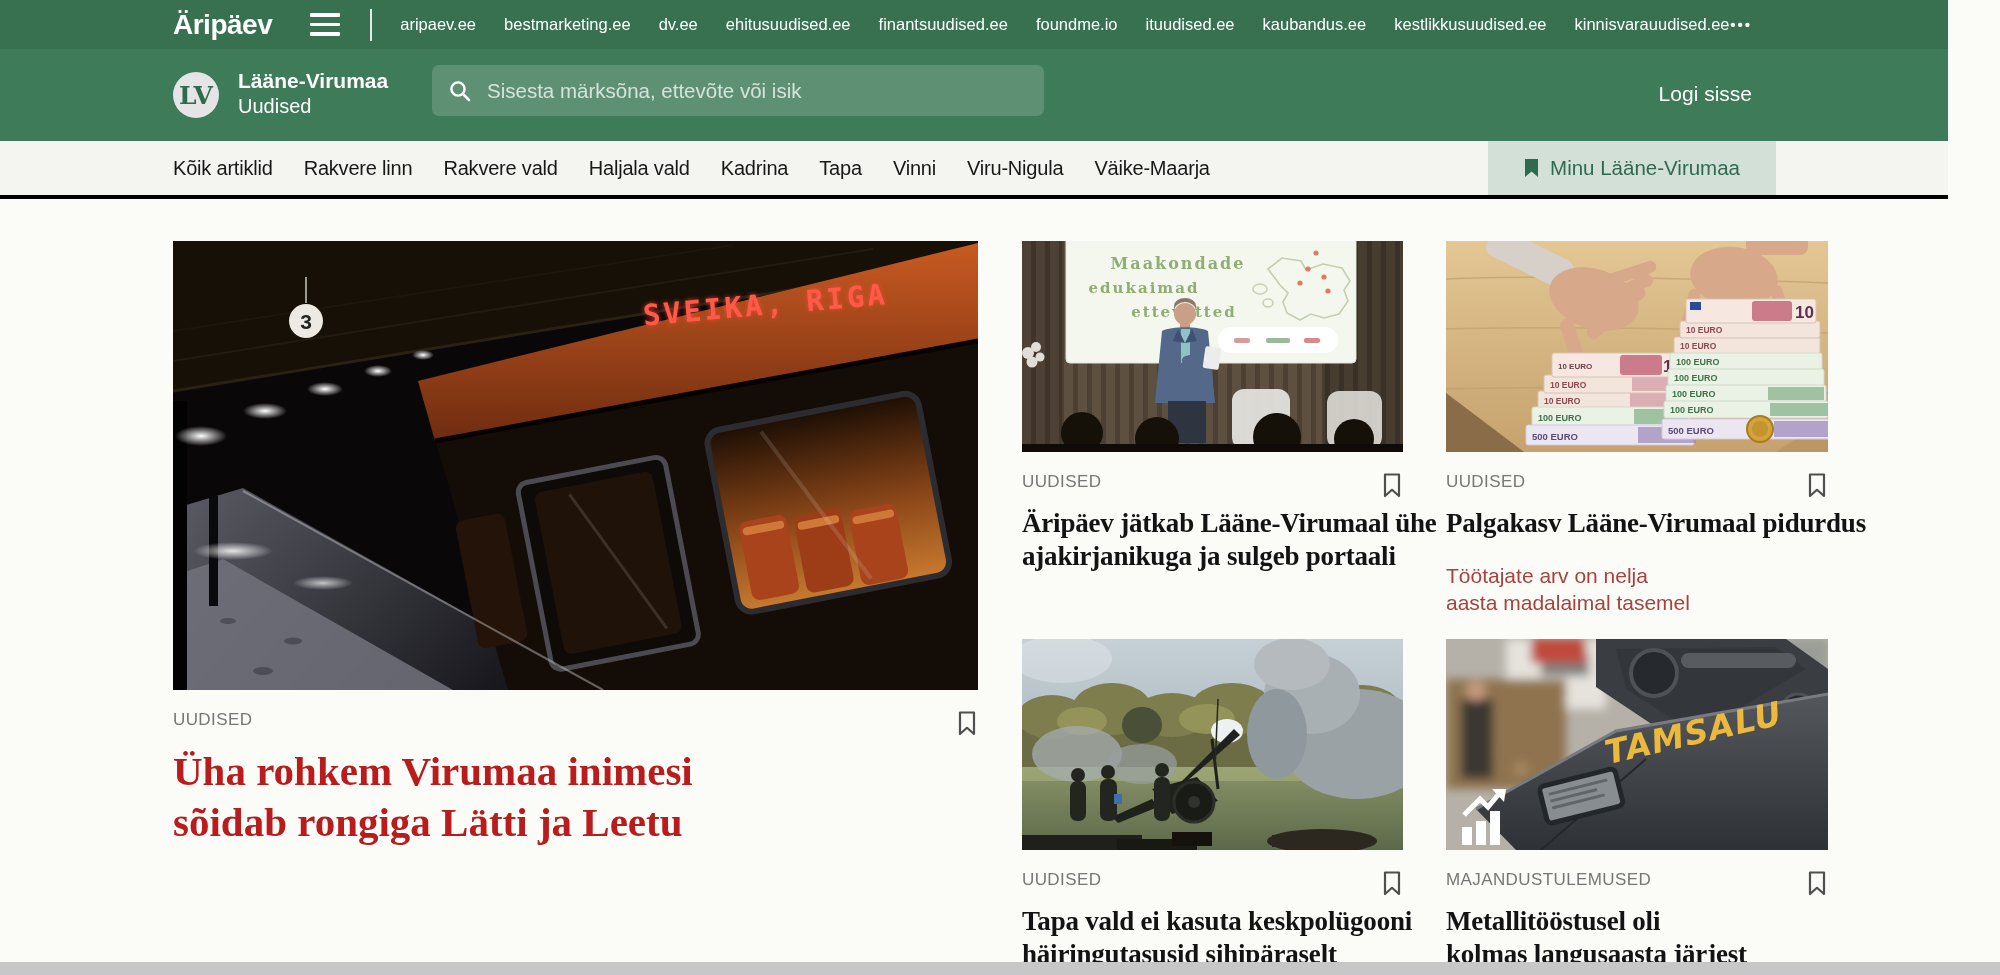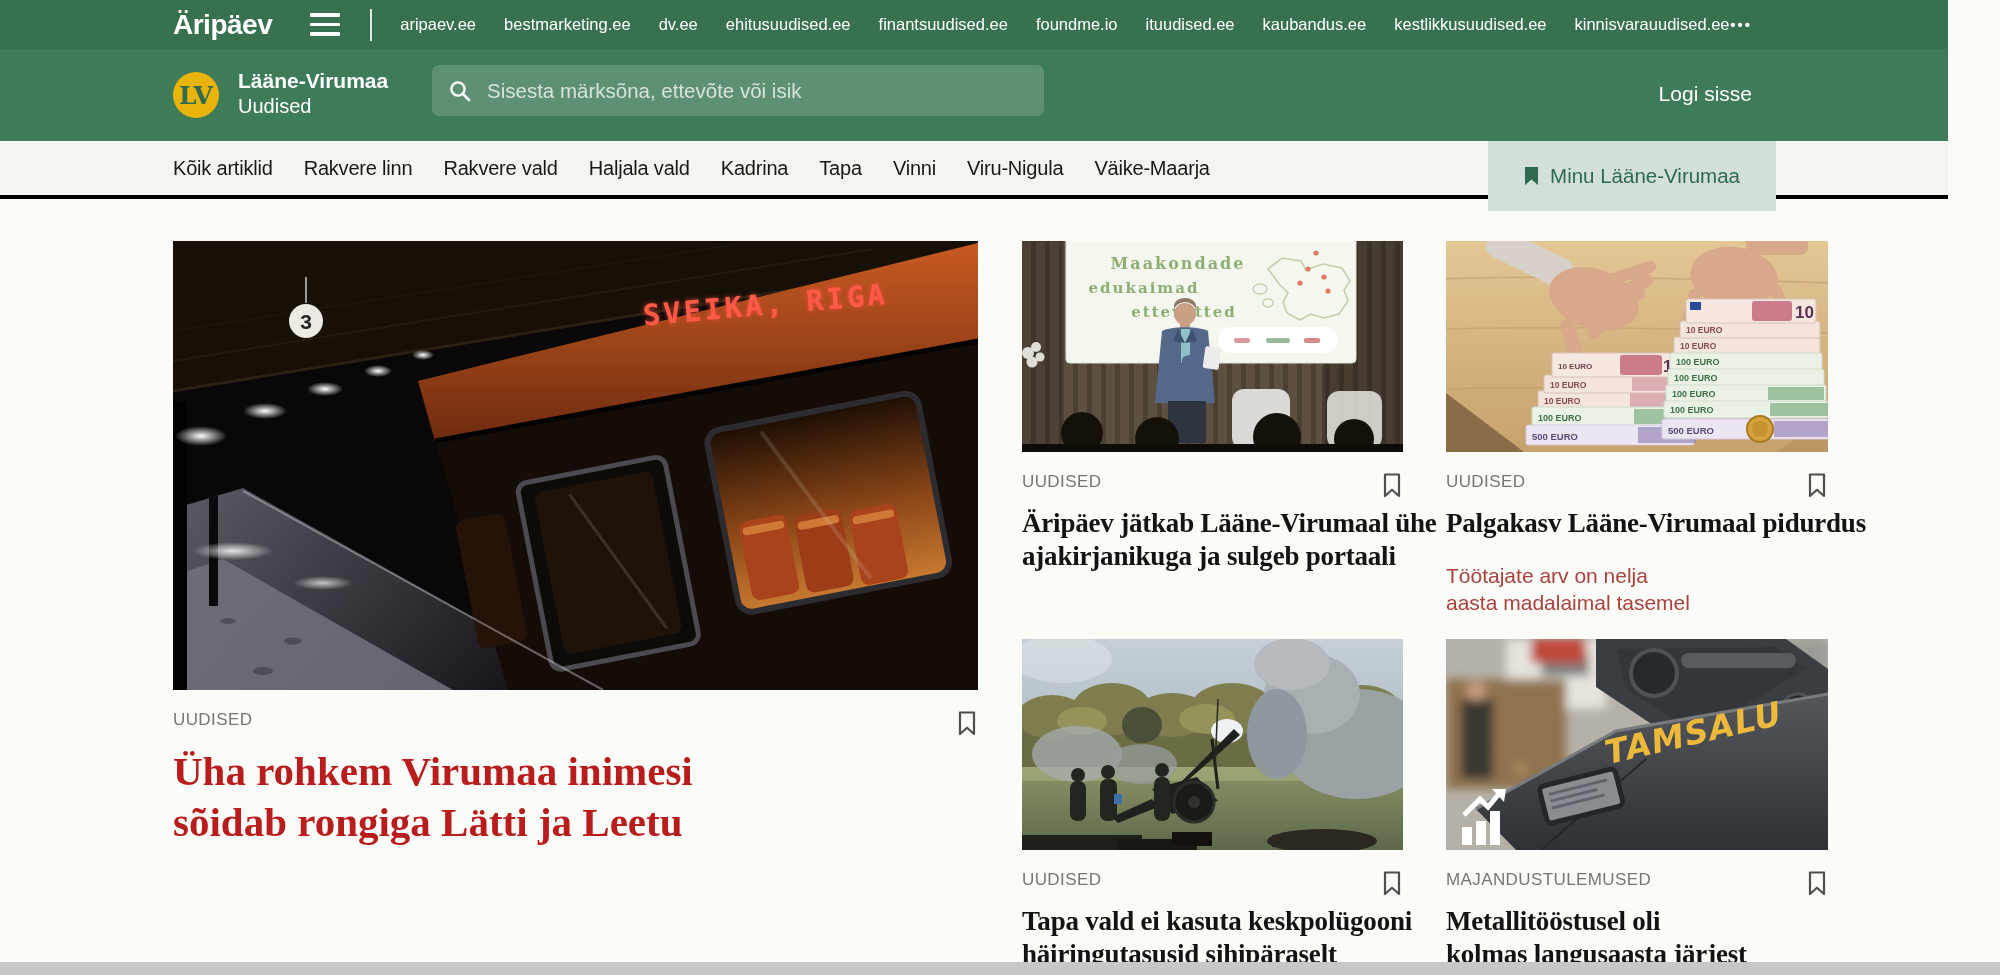--- a/index.html
+++ b/index.html
@@ -12,38 +12,38 @@
   .menu-btn{margin-left:38px;background:none;border:none;padding:0;cursor:pointer;}
   .menu-btn .bars{display:flex;flex-direction:column;gap:6px;}
   .menu-btn .bars i{display:block;width:30px;height:3.5px;background:#fff;border-radius:1px;}
   .tb-divider{width:2px;height:32px;background:rgba(255,255,255,.85);margin:0 28px 0 30px;}
   .net-links{display:flex;gap:28px;align-items:center;}
   .net-links a{color:#fff;text-decoration:none;font-size:16.5px;white-space:nowrap;}
   .more-dots{margin-left:auto;margin-right:196px;color:#fff;font-size:15px;letter-spacing:2px;font-weight:bold;cursor:pointer;}
 
   
   .midbar{height:92px;background:#3e7b58;position:relative;}
-  .lv-circle{position:absolute;left:173px;top:23px;width:46px;height:46px;border-radius:50%;background:#eab308;
+  .lv-circle{position:absolute;left:173px;top:23px;width:46px;height:46px;border-radius:50%;background:#e5e5e5;
     display:flex;align-items:center;justify-content:center;font-family:"DejaVu Serif",serif;font-weight:bold;
     font-size:25px;color:#2f6b4e;cursor:pointer;}
   .site-title{position:absolute;left:238px;top:18px;color:#fff;cursor:pointer;}
   .site-title .l1{font-size:21px;font-weight:bold;line-height:27px;}
   .site-title .l2{font-size:20px;line-height:25px;}
   .searchbar{position:absolute;left:432px;top:16px;width:612px;height:51px;background:rgba(255,255,255,.17);
     border-radius:7px;display:flex;align-items:center;padding:6px 16px;box-sizing:border-box;gap:13px;}
   .searchbar input{flex:1;background:transparent;border:none;outline:none;color:#fff;font-size:20.5px;font-family:"Liberation Sans",sans-serif;}
   .searchbar input::placeholder{color:#d6e3db;opacity:1;}
   .login{position:absolute;right:196px;top:33px;color:#fff;font-size:21px;text-decoration:none;cursor:pointer;}
 
   
   .navbar{height:54px;background:#f4f4f1;border-bottom:4px solid #000000;display:flex;align-items:center;
     padding-left:173px;position:relative;}
   .nav-item{color:#181818;font-size:20px;text-decoration:none;margin-right:31px;letter-spacing:-0.2px;white-space:nowrap;}
   .mybm{position:absolute;right:172px;top:0;height:54px;background:#d3e0d7;display:flex;align-items:center;
-    gap:11px;padding:8px 36px;color:#2e6a4d;font-size:20.5px;cursor:pointer;}
+    gap:11px;padding:0 36px;color:#2e6a4d;font-size:20.5px;cursor:pointer;}
 
   
   .article{position:absolute;}
   #art-main{left:173px;top:241px;width:805px;}
   #art1{left:1022px;top:241px;width:381px;}
   #art2{left:1446px;top:241px;width:382px;}
   #art3{left:1022px;top:639px;width:381px;}
   #art4{left:1446px;top:639px;width:382px;}
   .thumb{display:block;cursor:pointer;}
   .meta{display:flex;justify-content:space-between;align-items:flex-start;margin-top:16px;}

